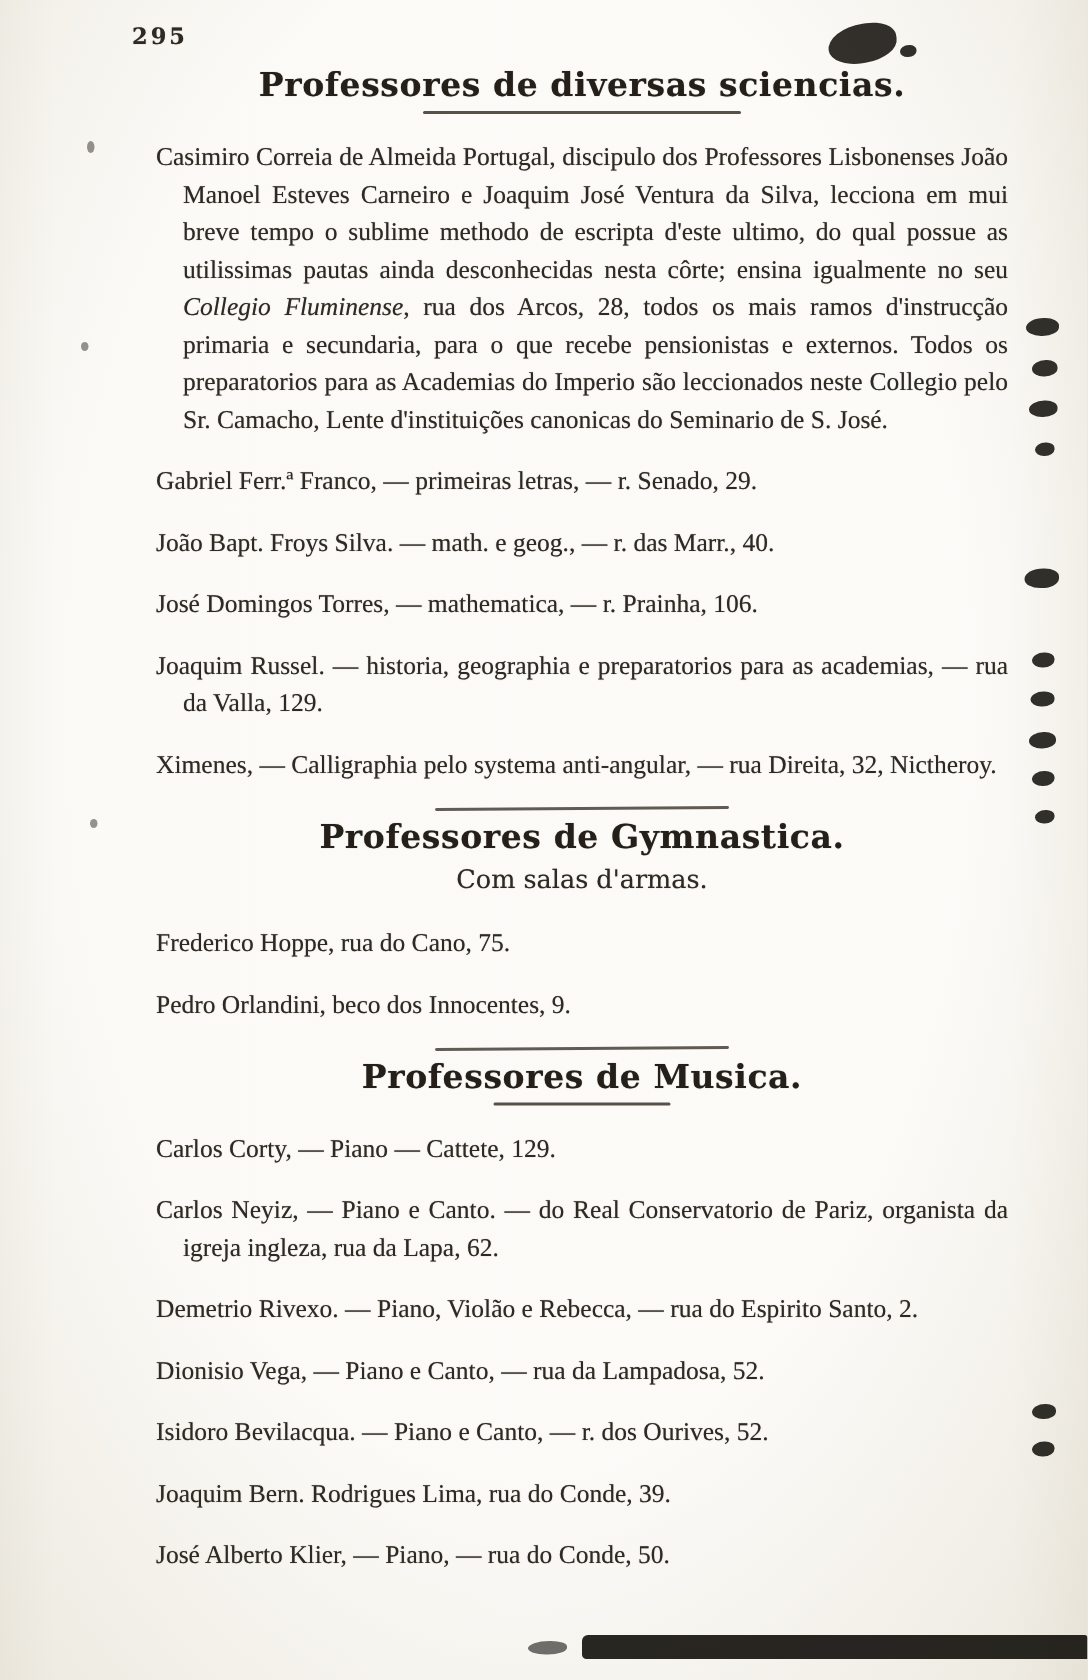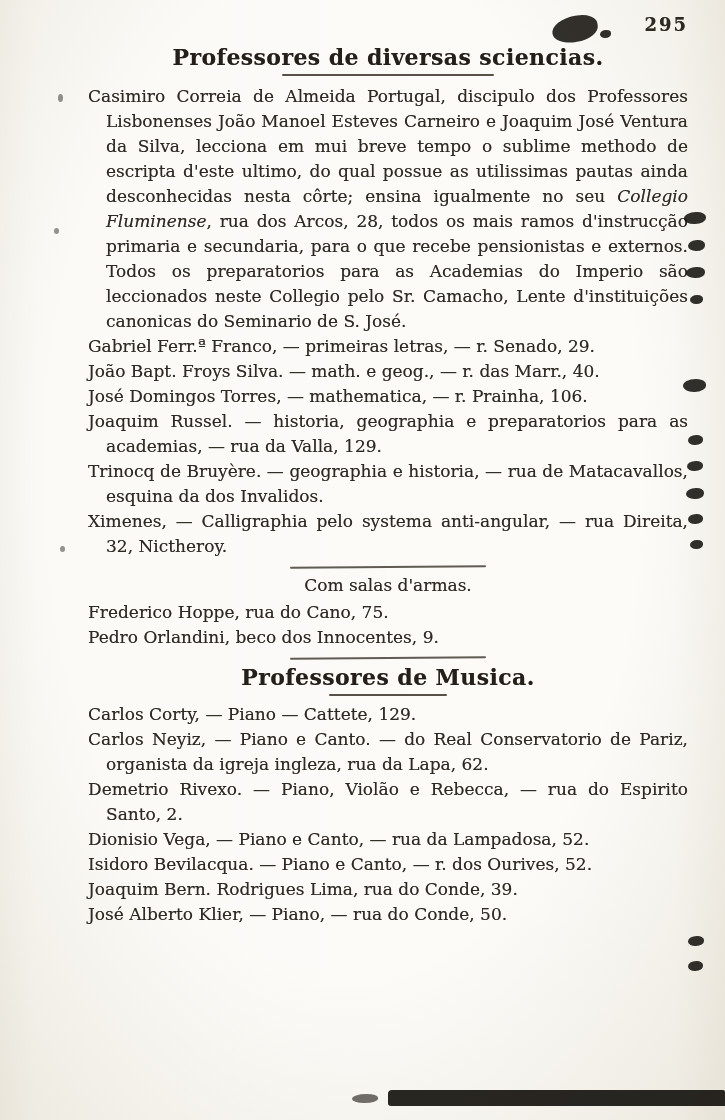--- a/index.html
+++ b/index.html
@@ -14,36 +14,37 @@
       radial-gradient(ellipse at 48% 42%, rgba(255,255,255,0.55) 55%, rgba(222,216,202,0.45) 100%),
       linear-gradient(90deg, #efece3 0%, #f7f5ee 5%, #f8f6f0 93%, #eeeae0 100%);
     color: #2e2a23;
   }
   .content {
     position: absolute; left: 88px; top: 12px; width: 600px;
     font-size: 17px; line-height: 25px;
     text-shadow: 0 0 0.6px rgba(45,40,33,0.55);
   }
   .pageno {
-    text-align: right; font-weight: bold; letter-spacing: 2px;
-    margin: 0 0 8px 0; font-size: 18px;
+    text-align: left; font-weight: bold; letter-spacing: 2px;
+    margin: 0 0 8px 0; font-size: 15px;
   }
   .heading {
     text-align: center; font-weight: bold; font-size: 22px;
     letter-spacing: 0.4px; margin: 6px 0 4px 0; color: #241f18;
   }
   .heading-underline {
     width: 212px; height: 2px; background: #3a332a; margin: 1px auto 8px auto;
     border-radius: 1px; opacity: 0.85;
   }
   .heading-underline.small { width: 118px; margin-bottom: 6px; }
   .subheading { text-align: center; margin: 0 0 2px 0; }
   .entry {
-    margin: 0; padding-left: 18px; text-indent: -18px;
+    margin: 16px; padding-left: 18px; text-indent: -18px;
     text-align: justify;
+    font-family: Liberation Serif, serif;
   }
   .divider {
     width: 196px; height: 2px; background: #3a332a; opacity: 0.8;
     margin: 7px auto 5px auto; border-radius: 1px;
     transform: rotate(-0.4deg);
   }
   .smudge { position: absolute; background: #16130f; }
   .blob  { border-radius: 60% 45% 55% 50%; opacity: 0.88; }
   .faint { opacity: 0.45; border-radius: 50%; }
   .bar   { opacity: 0.92; border-radius: 4px 2px 0 3px; }
@@ -59,25 +60,25 @@
     <div class="pageno">295</div>
 
     <div class="heading">Professores de diversas sciencias.</div>
     <div class="heading-underline"></div>
 
     <p class="entry"><span>Casimiro Correia de Almeida Portugal, discipulo dos Professores Lisbonenses João Manoel Esteves Carneiro e Joaquim José Ventura da Silva, lecciona em mui breve tempo o sublime methodo de escripta d'este ultimo, do qual possue as utilissimas pautas ainda desconhecidas nesta côrte; ensina igualmente no seu </span><i>Collegio Fluminense</i><span>, rua dos Arcos, 28, todos os mais ramos d'instrucção primaria e secundaria, para o que recebe pensionistas e externos. Todos os preparatorios para as Academias do Imperio são leccionados neste Collegio pelo Sr. Camacho, Lente d'instituições canonicas do Seminario de S. José.</span></p>
     <p class="entry">Gabriel Ferr.ª Franco, — primeiras letras, — r. Senado, 29.</p>
     <p class="entry">João Bapt. Froys Silva. — math. e geog., — r. das Marr., 40.</p>
     <p class="entry">José Domingos Torres, — mathematica, — r. Prainha, 106.</p>
     <p class="entry">Joaquim Russel. — historia, geographia e preparatorios para as academias, — rua da Valla, 129.</p>
-    <p class="entry">Trinocq de Bruyère. — geographia e historia, — rua de Matacavallos, esquina da dos Invalidos.</p>
     <p class="entry">Ximenes, — Calligraphia pelo systema anti-angular, — rua Direita, 32, Nictheroy.</p>
 
     <div class="divider"></div>
 
+    <div class="heading">Professores de Gymnastica.</div>
     <div class="subheading">Com salas d'armas.</div>
     <p class="entry">Frederico Hoppe, rua do Cano, 75.</p>
     <p class="entry">Pedro Orlandini, beco dos Innocentes, 9.</p>
 
     <div class="divider"></div>
 
     <div class="heading">Professores de Musica.</div>
     <div class="heading-underline small"></div>
     <p class="entry">Carlos Corty, — Piano — Cattete, 129.</p>
     <p class="entry">Carlos Neyiz, — Piano e Canto. — do Real Conservatorio de Pariz, organista da igreja ingleza, rua da Lapa, 62.</p>

